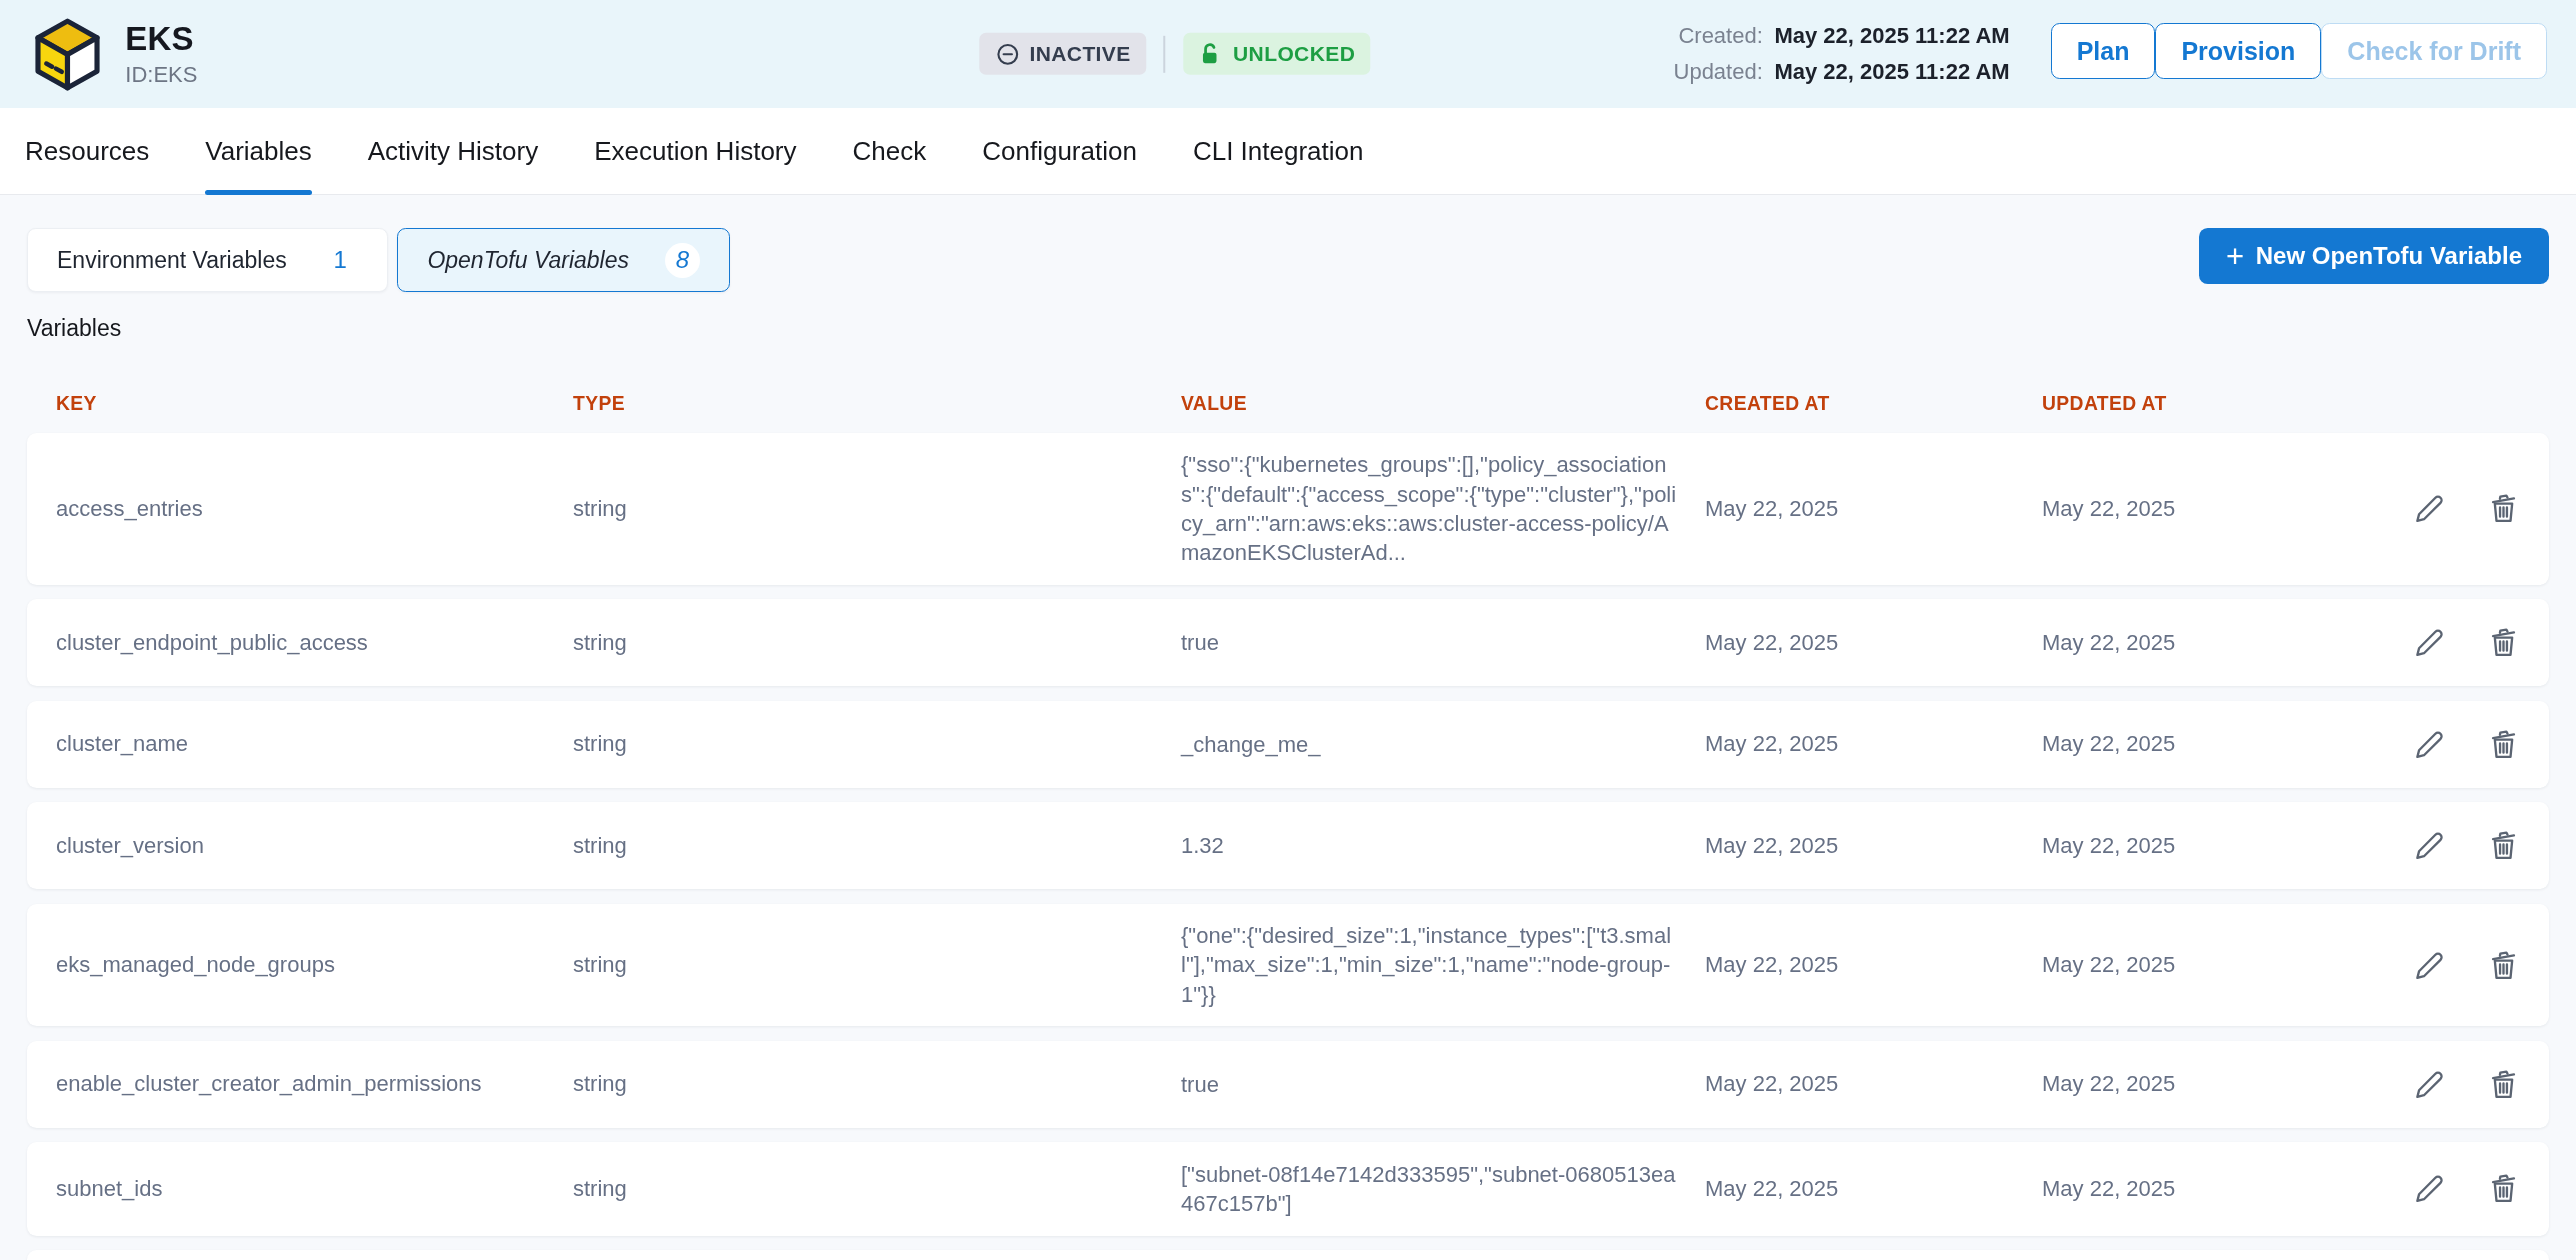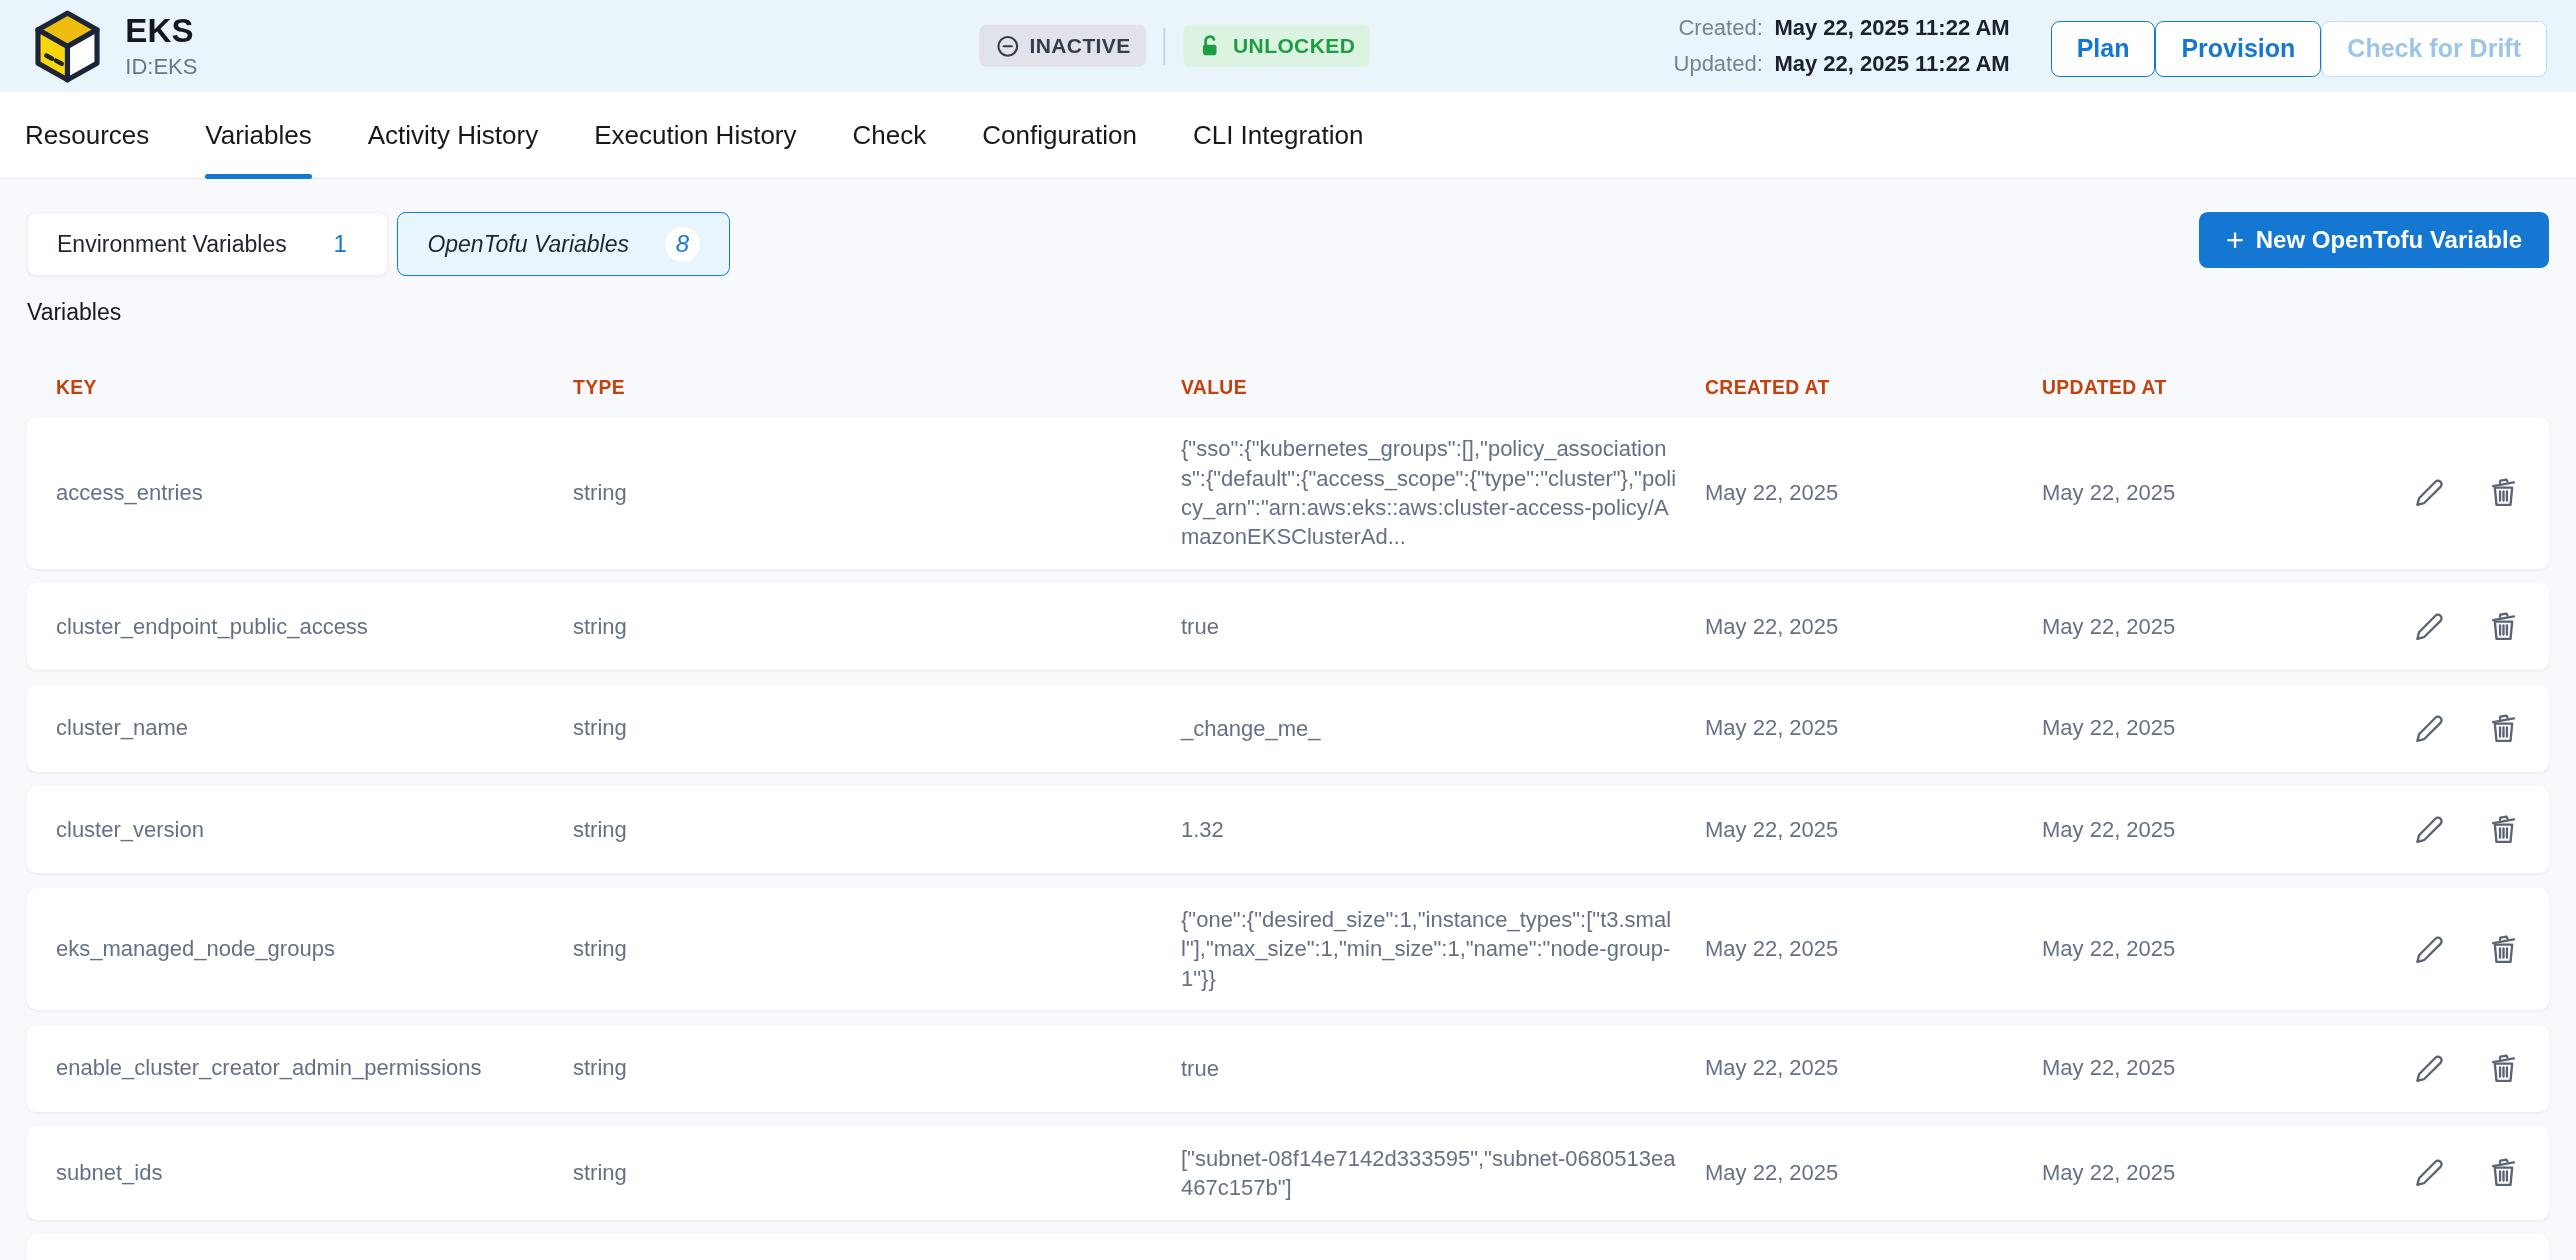--- a/index.html
+++ b/index.html
@@ -1,34 +1,34 @@
 <!DOCTYPE html>
 <html><head>
 <meta charset="utf-8">
 <style>
   * { margin:0; padding:0; box-sizing:border-box; }
   html,body { width:2576px; }
   body { font-family:"Liberation Sans", sans-serif; background:#f7f9fc; color:#16181d; }
   .page { width:2576px; height:1261px; overflow:hidden; background:#f7f9fc; }
 
   
-  .topbar { position:relative; height:92px; background:#e9f5fa; display:flex; align-items:center; padding:0 29px; }
+  .topbar { position:relative; height:108px; background:#e9f5fa; display:flex; align-items:center; padding:0 29px; }
   .brand { display:flex; align-items:center; gap:19.3px; }
   .logo { width:77px; height:77px; display:block; }
   .titles h1 { font-size:33px; font-weight:700; color:#15181f; letter-spacing:0.2px; }
   .titles .env-id { font-size:22px; color:#6d7584; margin-top:3.9px; }
 
   .badges { position:absolute; left:1175px; top:50%; transform:translate(-50%,-50%); display:flex; align-items:center; }
   .pill { display:flex; align-items:center; gap:9.7px; border-radius:6.8px; padding:8.7px 15.5px; font-size:21px; font-weight:700; letter-spacing:0.4px; }
   .pill.inactive { background:#e2e3ea; color:#343d4e; }
   .pill.unlocked { background:#dbf3e0; color:#1d9e43; }
   .pill svg { width:25px; height:25px; }
   .badge-sep { width:1.9px; height:37px; background:#ccd4dd; margin:0 17.4px; }
 
-  .right-group { margin-left:auto; display:flex; align-items:flex-end; gap:41px; }
+  .right-group { margin-left:auto; display:flex; align-items:flex-start; gap:41px; }
   .meta { display:grid; grid-template-columns:auto auto; column-gap:11.6px; row-gap:9.7px; align-items:center; }
   .meta .mlabel { font-size:22px; color:#7a8290; text-align:right; }
   .meta .mvalue { font-size:22px; color:#1c212b; font-weight:700; }
   .actions { display:flex; gap:0; }
   .btn { height:56px; padding:0 25px; border-radius:8.7px; border:1.9px solid #1478d2; background:#fff; color:#1478d2; font-size:25px; font-weight:700; font-family:"Liberation Sans",sans-serif; cursor:pointer; }
   .btn.disabled { border-color:#bedcf4; color:#9cc5e9; cursor:default; }
 
   
   .tabs { height:87px; background:#fff; border-bottom:1.9px solid #e8eaee; display:flex; align-items:stretch; padding:0 25px; gap:56px; }
   .tab { display:flex; align-items:center; position:relative; font-size:26px; color:#16181d; cursor:pointer; }

